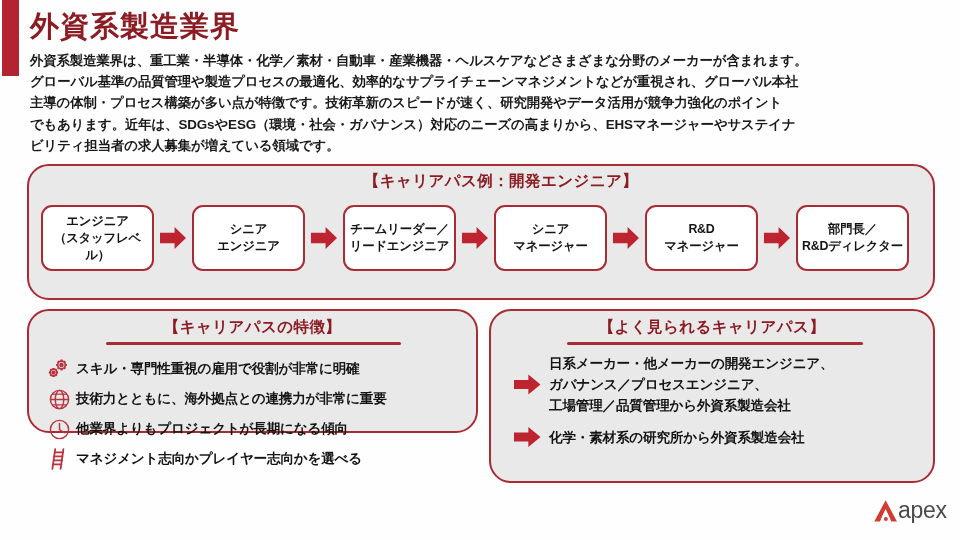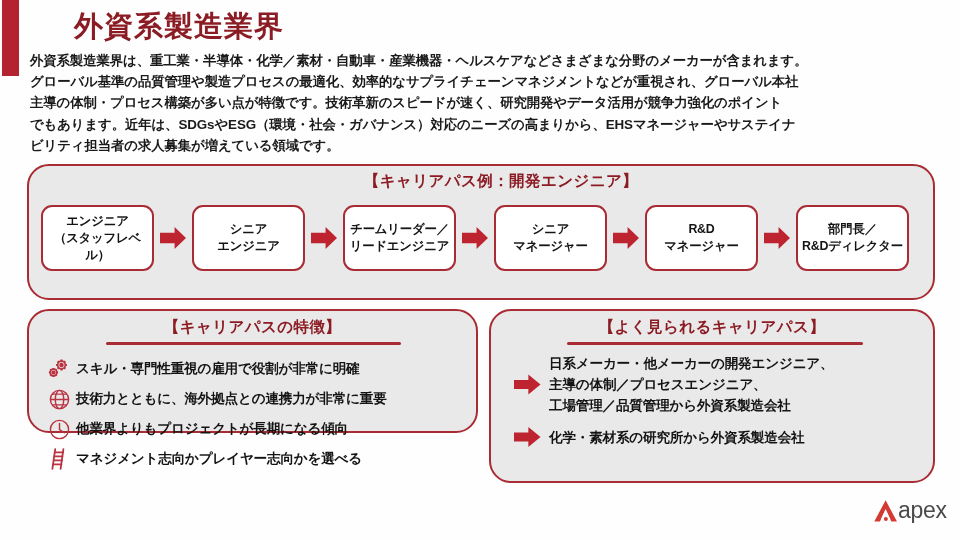--- a/index.html
+++ b/index.html
@@ -24,21 +24,20 @@
   }
   #page-title {
     position: absolute;
     left: 30px; top: 6px;
     font-size: 29px;
     font-weight: 700;
     color: #8c1c24;
     letter-spacing: 1px;
     line-height: 40px;
     white-space: nowrap;
-    margin-left: 44px;
   }
   #intro-text {
     position: absolute;
     left: 30px; top: 50px;
     width: 918px;
     font-size: 13.4px;
     font-weight: 700;
     color: #1a1a1a;
     line-height: 21.2px;
     letter-spacing: -0.1px;
@@ -332,21 +331,21 @@
     <div class="heading-underline" id="paths-underline"></div>
 
     <div id="paths-list">
 
       <div class="path-row">
         <span class="path-icon">
             <span class="path-arrow"></span>
           </span>
         <span class="path-lines">
           <span style="display:block">日系メーカー・他メーカーの開発エンジニア、</span>
-          <span style="display:block">主導の体制／プロセスエンジニア、</span>
+          <span style="display:block">ガバナンス／プロセスエンジニア、</span>
           <span style="display:block">工場管理／品質管理から外資系製造会社</span>
         </span>
       </div>
 
       <div class="path-row">
         <span class="path-icon">
             <span class="path-arrow"></span>
           </span>
         <span class="path-lines">
           <span style="display:block">化学・素材系の研究所から外資系製造会社</span>

